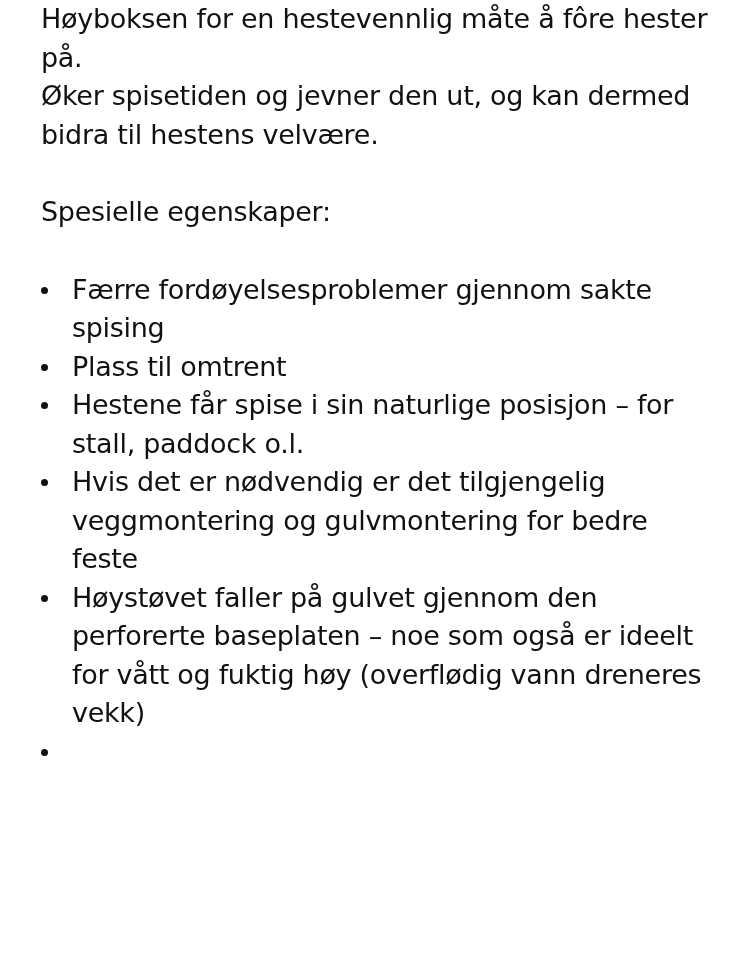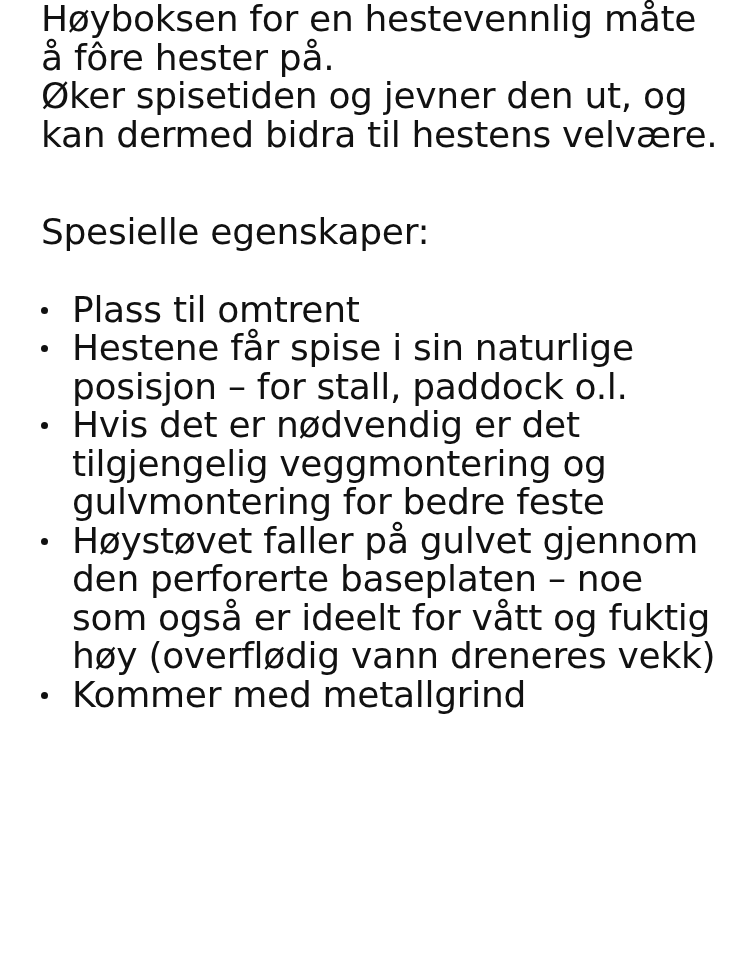--- a/index.html
+++ b/index.html
@@ -12,33 +12,33 @@
       height: 969px;
       overflow: hidden;
       color: #111111;
       font-family: "DejaVu Sans", sans-serif;
     }
     .content {
       position: absolute;
       left: 41px;
       top: 0;
       width: 680px;
-      font-size: 36px;
+      font-size: 27px;
       line-height: 38.5px;
       letter-spacing: -0.3px;
     }
     .intro-line {
       margin: 0;
       padding: 0;
     }
     .intro {
       padding-top: 0px;
     }
     .heading {
-      margin-top: 59px;
+      margin-top: 39px;
     }
     ul.features {
       list-style: none;
       margin: 39px 0 0 0;
       padding: 0;
     }
     ul.features li {
       position: relative;
       padding-left: 31px;
     }
@@ -59,32 +59,35 @@
   <div class="intro">
     <p class="intro-line">Høyboksen for en hestevennlig måte å fôre hester på.</p>
     <p class="intro-line">Øker spisetiden og jevner den ut, og kan dermed bidra til hestens velvære.</p>
   </div>
 
   <div class="heading">Spesielle egenskaper:</div>
 
   <ul class="features">
     <li>
       <span class="bullet"></span>
+      <span>Færre fordøyelsesproblemer gjennom sakte spising</span>
+    </li>
+    <li>
+      <span class="bullet"></span>
       <span>Plass til omtrent</span>
     </li>
     <li>
       <span class="bullet"></span>
       <span>Hestene får spise i sin naturlige posisjon – for stall, paddock o.l.</span>
     </li>
     <li>
       <span class="bullet"></span>
       <span>Hvis det er nødvendig er det tilgjengelig veggmontering og gulvmontering for bedre feste</span>
     </li>
     <li>
       <span class="bullet"></span>
       <span>Høystøvet faller på gulvet gjennom den perforerte baseplaten – noe som også er ideelt for vått og fuktig høy (overflødig vann dreneres vekk)</span>
     </li>
     <li>
       <span class="bullet"></span>
-      <span>Kommer med metallgrind</span>
     </li>
   </ul>
 </div>
 
 </body></html>

